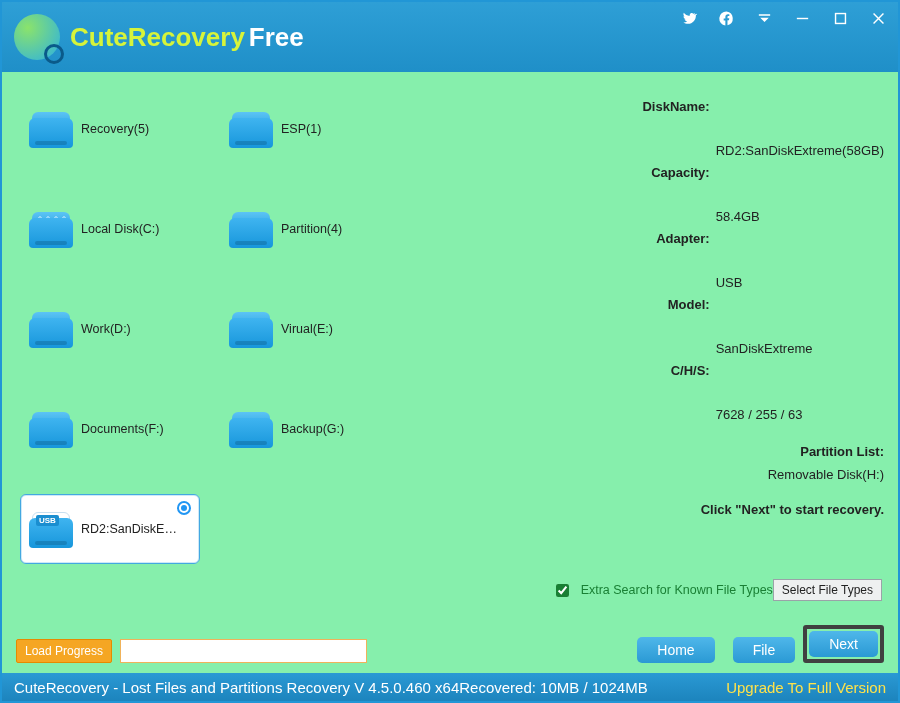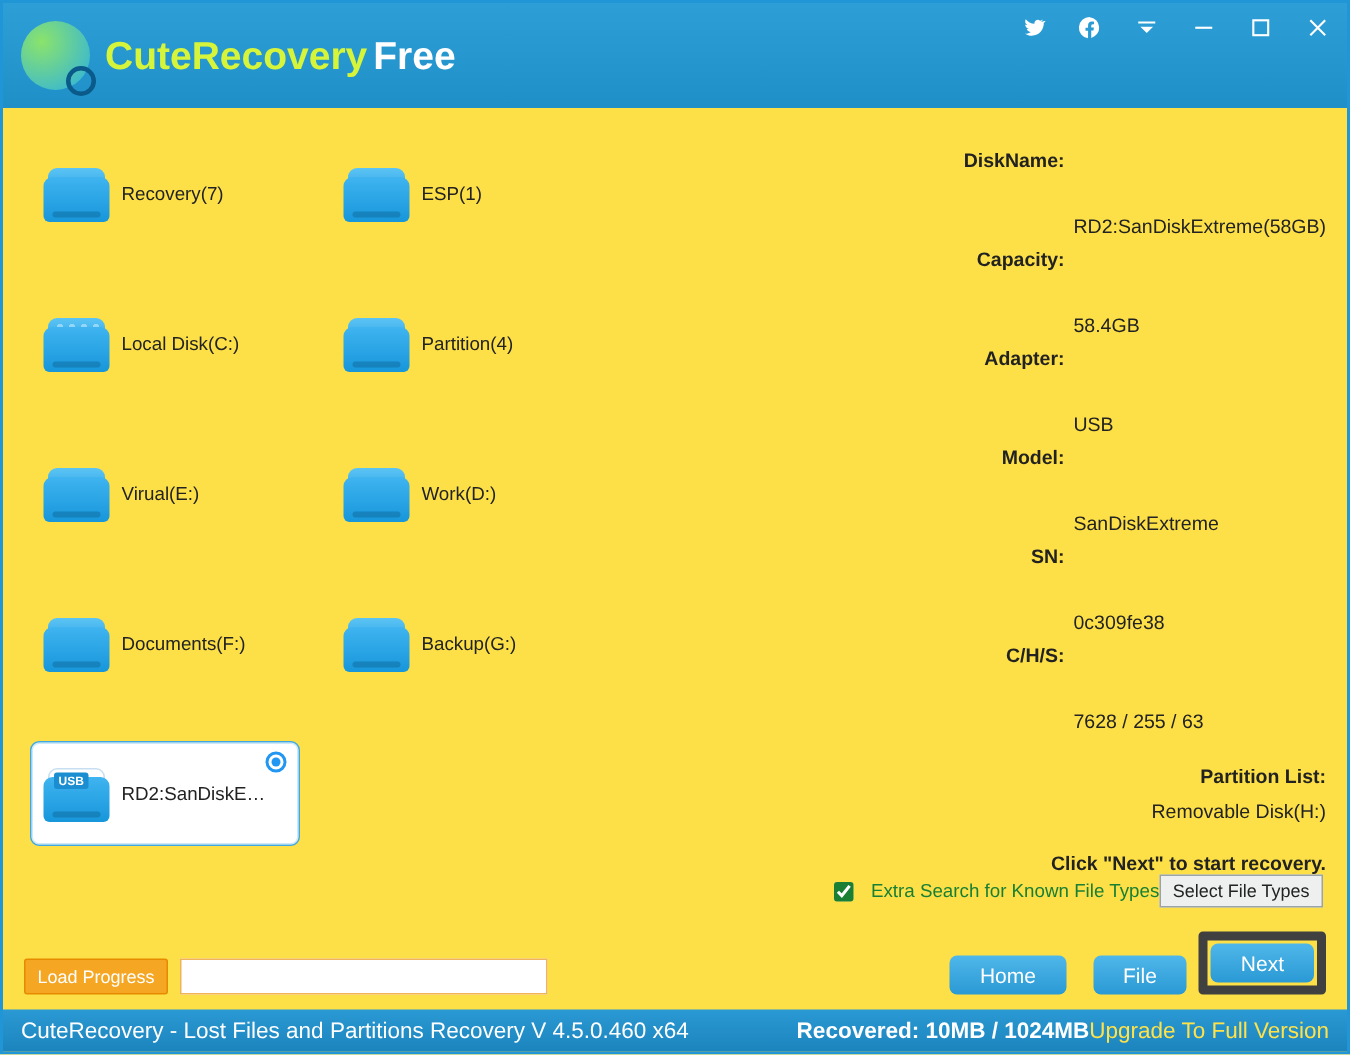--- a/index.html
+++ b/index.html
@@ -1,17 +1,17 @@
 <!DOCTYPE html>
 <html><head>
 <meta charset="utf-8">
 <style>
   * { box-sizing: border-box; margin: 0; padding: 0; }
   body { font-family: "Segoe UI", Tahoma, Arial, sans-serif; background: #fff; }
-  .window { width: 900px; height: 703px; border: 2px solid #2196d6; display: flex; flex-direction: column; background: #fde047; }
+  .window { width: 900px; height: 703px; border: 2px solid #2196d6; display: flex; flex-direction: column; background: #86efac; }
   .titlebar { height: 70px; background: linear-gradient(#2e9fd6, #1f8fc8); display: flex; align-items: center; padding: 0 12px; position: relative; }
   .logo-wrap { display:flex; align-items:center; gap:10px; }
   .logo-icon { width:46px; height:46px; border-radius:50%; background: radial-gradient(circle at 30% 30%, #8be36b, #2bb0e3); position:relative; }
   .logo-icon::after { content:""; position:absolute; width:14px; height:14px; border:3px solid #0a5a8a; border-radius:50%; bottom:-4px; right:-4px; background:transparent; }
   .app-title { font-size: 26px; font-weight: 600; }
   .app-title .t1 { color: #d6f43a; }
   .app-title .t2 { color: #ffffff; margin-left:4px; }
   .winctrls { position:absolute; right:10px; top:6px; display:flex; gap:18px; align-items:center; }
   .winctrl { width:20px; height:20px; color:#fff; display:flex; align-items:center; justify-content:center; cursor:pointer; }
   .winctrl svg { width:17px; height:17px; fill:#fff; }
@@ -41,23 +41,23 @@
   .start-msg { font-weight:700; margin:10px 0 0 4px;}
   .right-bottom { margin-top:auto; display:flex; align-items:center; justify-content:space-between; padding:0 2px 4px 2px;}
   .chk-row { display:flex; align-items:center; gap:12px; color:#197f34; font-size:12.5px;}
   .chk-row input { accent-color:#197f34; width:13px; height:13px;}
   .btn-gray { background:#eef0f0; border:1px solid #9aa3a8; font-size:12px; padding:3px 8px; cursor:pointer; color:#222;}
   .footer-bar { display:flex; align-items:flex-end; padding:8px 14px 10px 14px; gap:8px;}
   .btn-orange { background:#f5a623; border:1px solid #e68a00; color:#fff; font-size:12px; padding:4px 8px; cursor:pointer; border-radius:2px;}
   .path-input { flex:1; height:24px; border:1px solid #f0b25a; background:#fff; max-width:360px;}
   .spacer { flex:1; }
   .pill-btn { background:linear-gradient(#4fb7ea,#2a99d4); color:#fff; border:none; border-radius:5px; padding:5px 20px; font-size:14px; cursor:pointer; margin-left:10px;}
-  .pill-wrap-next { border:6px solid #404040; padding:2px; border-radius:3px; display:inline-flex;}
+  .pill-wrap-next { border:4px solid #404040; padding:2px; border-radius:3px; display:inline-flex;}
   .status-bar { height:28px; background:linear-gradient(#2a99d4,#1c84bd); display:flex; align-items:center; color:#fff; font-size:15px; padding:0 12px;}
-  .status-bar .mid { flex:1; text-align:right; font-weight:700;}
+  .status-bar .mid { flex:1; text-align:left; font-weight:400;}
   .status-bar .upgrade { color:#ffe24a; cursor:pointer;}
 </style>
 </head>
 <body>
 
 <div class="window">
   <div class="titlebar">
     <div class="logo-wrap">
       <div class="logo-icon"></div>
       <div class="app-title">
@@ -100,21 +100,21 @@
 
   <div class="content">
     <div class="left-pane">
       <div class="drive-grid" id="drive-grid">
           <div class="drive">
             <div class="disk-icon plain">
               <div class="top"></div>
               <div class="body"></div>
               <div class="slot"></div>
             </div>
-            <div class="drive-label">Recovery(7)</div>
+            <div class="drive-label">Recovery(5)</div>
           </div>
           <div class="drive">
             <div class="disk-icon plain">
               <div class="top"></div>
               <div class="body"></div>
               <div class="slot"></div>
             </div>
             <div class="drive-label">ESP(1)</div>
           </div>
           <div class="drive">
@@ -132,29 +132,29 @@
               <div class="slot"></div>
             </div>
             <div class="drive-label">Partition(4)</div>
           </div>
           <div class="drive">
             <div class="disk-icon plain">
               <div class="top"></div>
               <div class="body"></div>
               <div class="slot"></div>
             </div>
+            <div class="drive-label">Work(D:)</div>
+          </div>
+          <div class="drive">
+            <div class="disk-icon plain">
+              <div class="top"></div>
+              <div class="body"></div>
+              <div class="slot"></div>
+            </div>
             <div class="drive-label">Virual(E:)</div>
-          </div>
-          <div class="drive">
-            <div class="disk-icon plain">
-              <div class="top"></div>
-              <div class="body"></div>
-              <div class="slot"></div>
-            </div>
-            <div class="drive-label">Work(D:)</div>
           </div>
           <div class="drive">
             <div class="disk-icon plain">
               <div class="top"></div>
               <div class="body"></div>
               <div class="slot"></div>
             </div>
             <div class="drive-label">Documents(F:)</div>
           </div>
           <div class="drive">
@@ -188,24 +188,20 @@
             <div class="info-label">Capacity:</div>
             <div class="info-val">58.4GB</div>
           </div>
         <div class="info-row">
             <div class="info-label">Adapter:</div>
             <div class="info-val">USB</div>
           </div>
         <div class="info-row">
             <div class="info-label">Model:</div>
             <div class="info-val">SanDiskExtreme</div>
-          </div>
-        <div class="info-row">
-            <div class="info-label">SN:</div>
-            <div class="info-val">0c309fe38</div>
           </div>
         <div class="info-row">
             <div class="info-label">C/H/S:</div>
             <div class="info-val">7628 / 255 / 63</div>
           </div>
       </div>
       <div class="partition-hdr">Partition List:</div>
       <div class="partition-item">Removable Disk(H:)</div>
       <div class="start-msg">Click "Next" to start recovery.</div>
 

